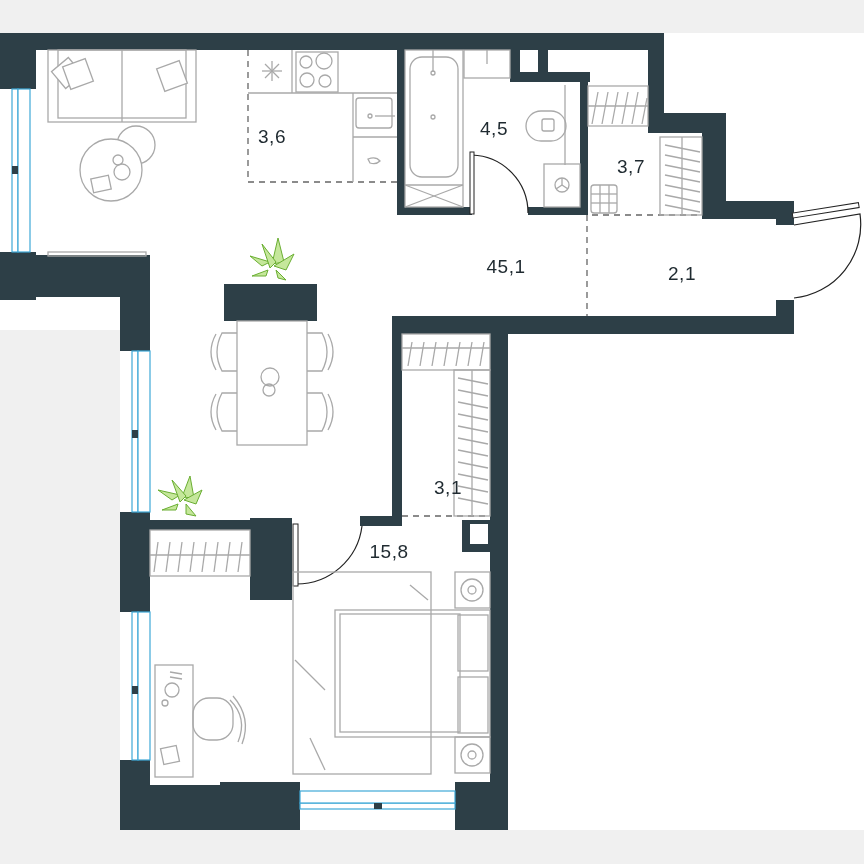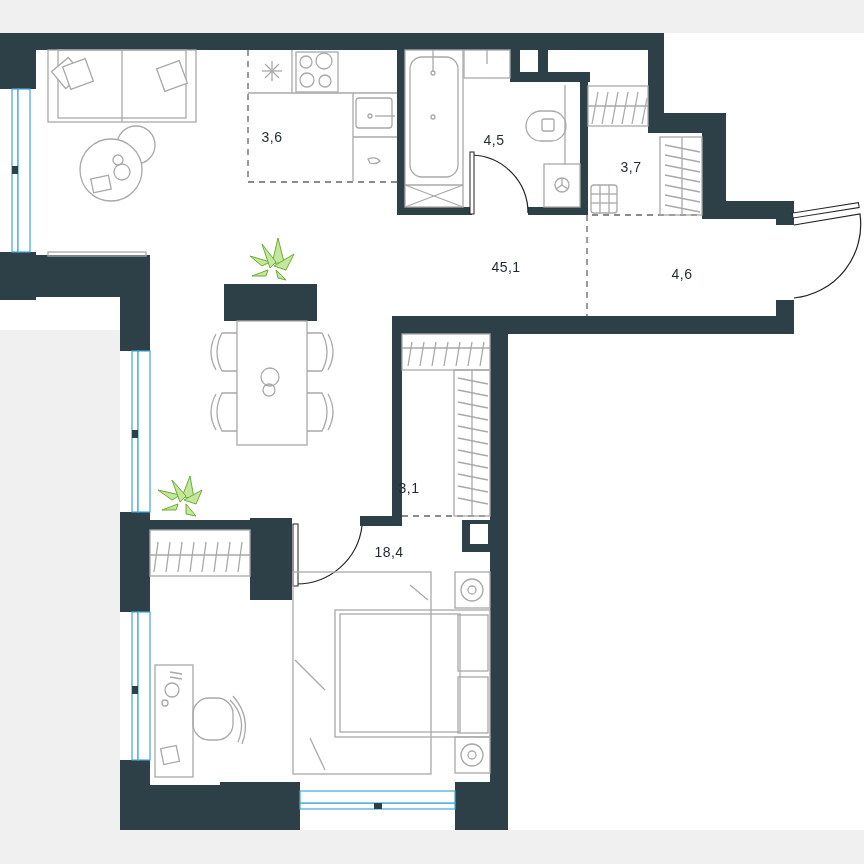--- a/index.html
+++ b/index.html
@@ -1,18 +1,18 @@
 <!DOCTYPE html>
 <html><head>
 <meta charset="utf-8">
 <style>
   html, body { margin: 0; padding: 0; background: #f0f0f0; }
   body { width: 864px; height: 864px; overflow: hidden; position: relative; font-family: "Liberation Sans", sans-serif; }
   #plan { position: absolute; left: 0; top: 0; width: 864px; height: 864px; }
-  .room-label { position: absolute; font-family: "Liberation Sans", sans-serif; font-size: 14px; color: #1f2a30; letter-spacing: 0.5px; transform: translate(-50%, -50%); white-space: nowrap; }
+  .room-label { position: absolute; font-family: "Liberation Sans", sans-serif; font-size: 19px; color: #1f2a30; letter-spacing: 0.5px; transform: translate(-50%, -50%); white-space: nowrap; }
   .wall { fill: #2d3f47; }
   .furn { fill: none; stroke: #a9a9a9; stroke-width: 1.3; }
   .furn-fill { fill: #ffffff; stroke: #a9a9a9; stroke-width: 1.3; }
   .dash { fill: none; stroke: #666; stroke-width: 1.3; stroke-dasharray: 6 5; }
   .win { fill: #fff; stroke: #3fa9d8; stroke-width: 1.2; }
   .door { fill: none; stroke: #222; stroke-width: 1.2; }
   .plant-fill { fill: #c5e79b; stroke: #6aae32; stroke-width: 1; }
 </style>
 </head>
 <body>
@@ -295,18 +295,18 @@
     <rect class="furn" x="162" y="747" width="16" height="16" transform="rotate(-12 170 755)"></rect>
   </g>
   <g>
     <rect class="furn" x="193" y="698" width="40" height="42" rx="16"></rect>
     <path class="furn" d="M230,700 Q248,718 238,742"></path>
     <path class="furn" d="M233,696 Q252,718 242,744"></path>
   </g>
 </svg>
 
 <div class="room-label" style="left:272px;top:137px;">3,6</div>
-<div class="room-label" style="left:494px;top:140px;">4,5</div>
+<div class="room-label" style="left:494px;top:129px;">4,5</div>
 <div class="room-label" style="left:631px;top:167px;">3,7</div>
 <div class="room-label" style="left:506px;top:267px;">45,1</div>
-<div class="room-label" style="left:682px;top:274px;">4,6</div>
-<div class="room-label" style="left:409px;top:488px;">3,1</div>
-<div class="room-label" style="left:389px;top:552px;">18,4</div>
+<div class="room-label" style="left:682px;top:274px;">2,1</div>
+<div class="room-label" style="left:448px;top:488px;">3,1</div>
+<div class="room-label" style="left:389px;top:552px;">15,8</div>
 
 </body></html>

